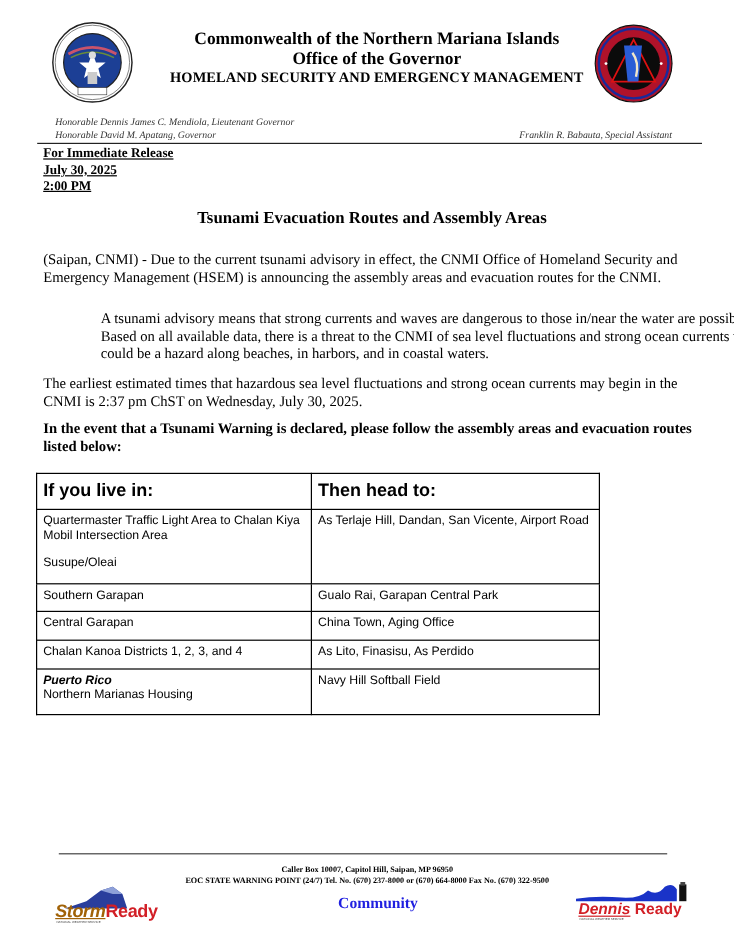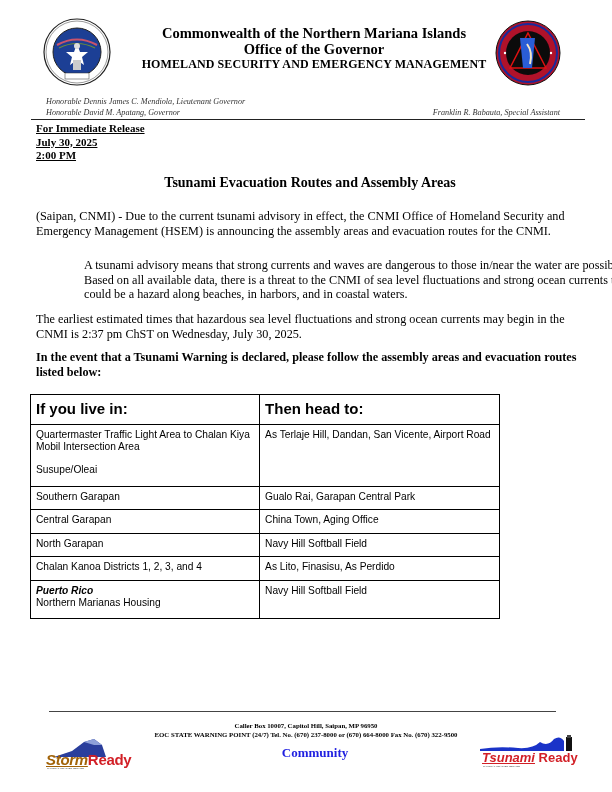--- a/index.html
+++ b/index.html
@@ -116,24 +116,20 @@
       <td>As Terlaje Hill, Dandan, San Vicente, Airport Road</td>
     </tr>
     <tr style="height:23px;">
       <td>Southern Garapan</td>
       <td>Gualo Rai, Garapan Central Park</td>
     </tr>
     <tr style="height:24px;">
       <td>Central Garapan</td>
       <td>China Town, Aging Office</td>
     </tr>
-    <tr style="height:23px;">
-      <td>North Garapan</td>
-      <td>Navy Hill Softball Field</td>
-    </tr>
     <tr style="height:24px;padding-left:24px;">
       <td>Chalan Kanoa Districts 1, 2, 3, and 4</td>
       <td>As Lito, Finasisu, As Perdido</td>
     </tr>
     <tr style="height:38px;">
       <td>
         <span class="bi" style="display:block;">Puerto Rico</span>
         <span>Northern Marianas Housing</span>
       </td>
       <td>Navy Hill Softball Field</td>
@@ -157,17 +153,17 @@
   <div style="position:absolute;left:3px;top:32px;font-family:'Liberation Sans',sans-serif;font-size:2.5px;color:#444;white-space:nowrap;">NATIONAL WEATHER SERVICE</div>
 </div>
 
 <div class="abs tsunami">
   <svg width="100" height="36" viewBox="0 0 100 36" style="position:absolute;left:0;top:0;">
     <path d="M2 16 Q20 13 40 15 Q55 16 62 9 Q70 14 76 6 Q82 2 86 8 L86 18 L2 18 Z" fill="#1a33c8"></path>
     <rect x="88" y="4" width="6" height="14" fill="#111"></rect>
     <rect x="89" y="2" width="4" height="3" fill="#444"></rect>
   </svg>
   <div style="position:absolute;left:4px;top:17px;font-family:'Liberation Sans',sans-serif;font-weight:bold;font-size:13px;white-space:nowrap;">
-    <span style="color:#d21f26;font-style:italic;text-decoration:underline;">Tsunami</span>
+    <span style="color:#d21f26;font-style:italic;text-decoration:underline;">Dennis</span>
     <span style="color:#d21f26;">Ready</span>
   </div>
   <div style="position:absolute;left:5px;top:32px;font-family:'Liberation Sans',sans-serif;font-size:2.5px;color:#444;white-space:nowrap;">NATIONAL WEATHER SERVICE</div>
 </div>
 
 </body></html>

